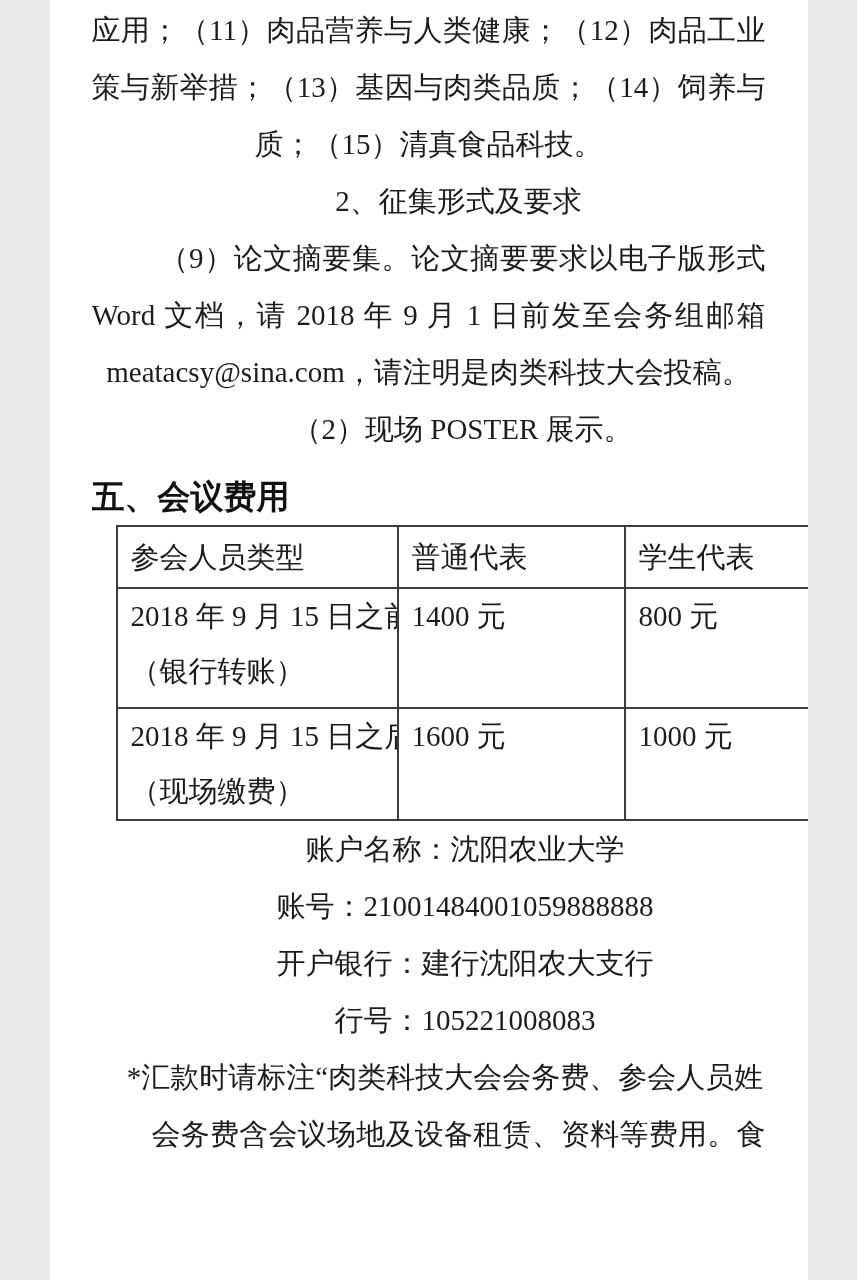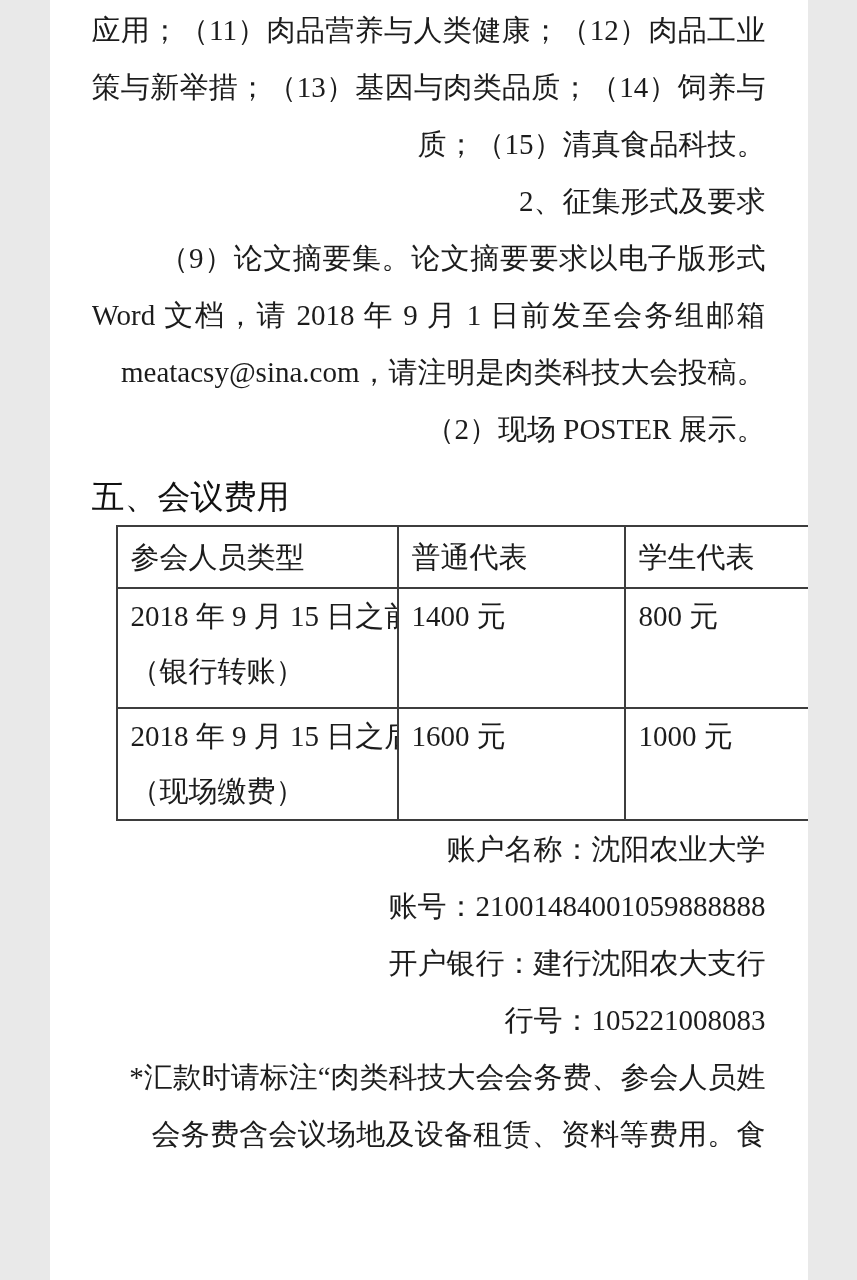--- a/index.html
+++ b/index.html
@@ -13,35 +13,35 @@
     overflow:hidden;
     font-family:"Liberation Serif","DejaVu Serif",serif;
     font-size:29px;
     color:#1c1c1c;
   }
   .ln {
     margin:0; padding:0;
     line-height:57px;
     height:57px;
     overflow:hidden;
-    text-align:right;
+    text-align:center;
   }
   .just {
     text-align:justify;
     text-align-last:justify;
   }
   .indent-item { padding-left:60px; }   
   .indent-sub  { padding-left:68px; }   
   .indent-bank { padding-left:73px; }   
   .indent-note { padding-left:33px; }   
   .heading {
     margin:10px 0 0 0; padding:0;
     height:57px; line-height:57px;
     font-family:"Liberation Sans","DejaVu Sans",sans-serif;
-    font-weight:normal;
+    font-weight:bold;
     font-size:33px;
     color:#111;
     overflow:hidden;
   }
   table.fee {
     border-collapse:collapse;
     table-layout:fixed;
     width:761px;
     margin:0 0 0 24px;
   }

